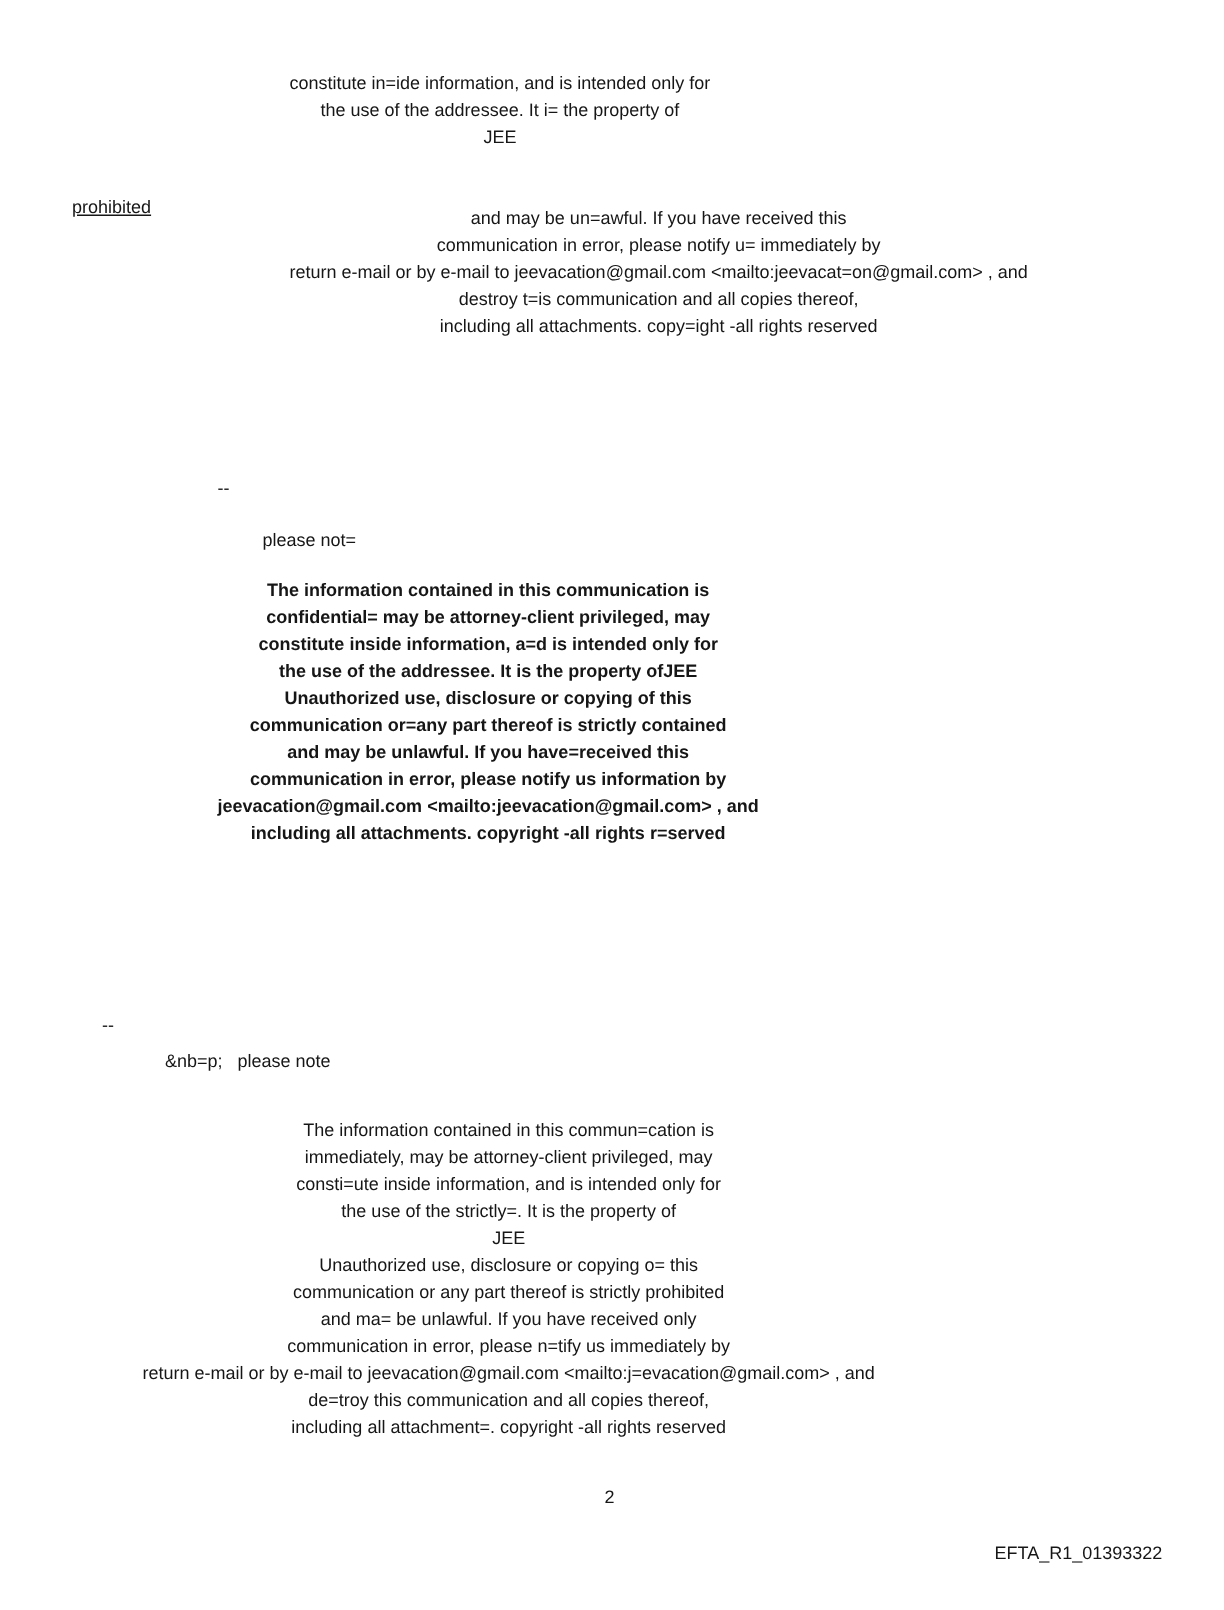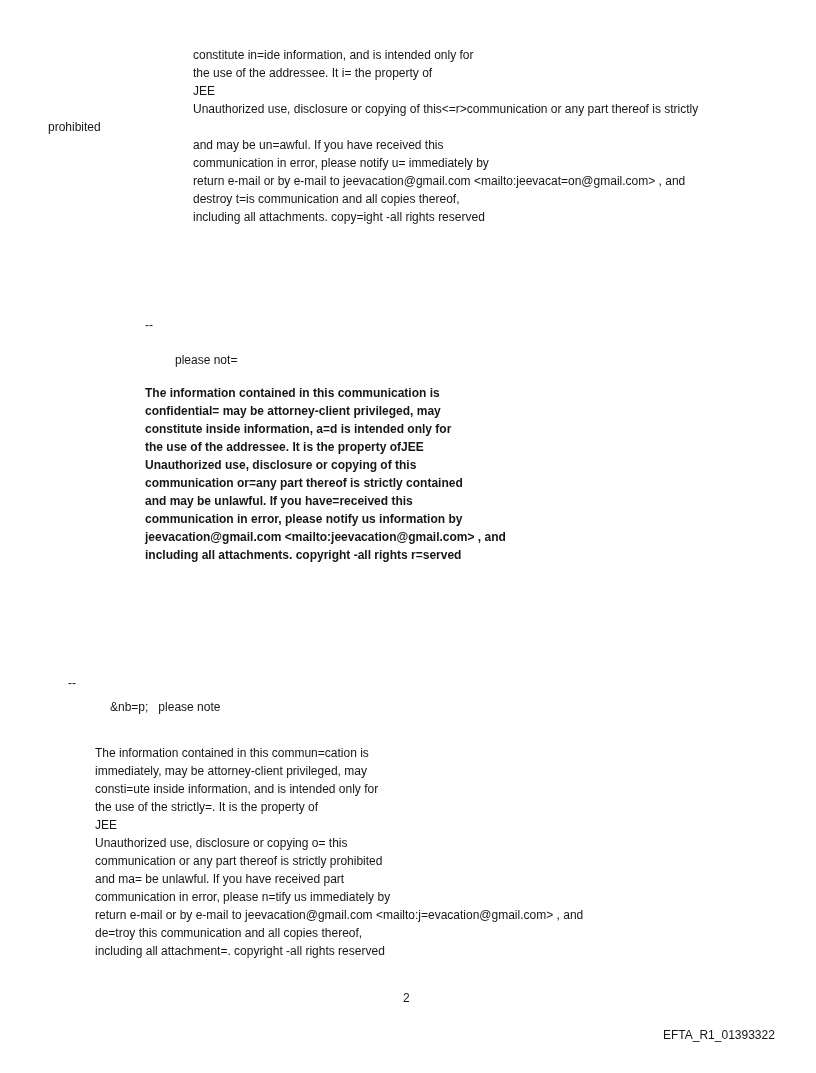--- a/index.html
+++ b/index.html
@@ -10,33 +10,33 @@
     font-family: "Liberation Sans", sans-serif;
     color: #161616;
     position: relative;
     overflow: hidden;
   }
   .abs { position: absolute; }
   .para .line, .single {
     font-size: 12px;
     line-height: 18px;
     white-space: pre;
+    text-align: center;
   }
 </style>
 </head>
 <body>
 
 <div class="abs para" style="left:193px; top:46px;">
     <div class="line">constitute in=ide information, and is intended only for</div>
     <div class="line">the use of the addressee. It i= the property of</div>
     <div class="line">JEE</div>
-    <div class="line">Unauthorized use, disclosure or copying of this&lt;=r&gt;communication or any part thereof is strictly</div>
   </div>
 
-<div class="abs single" style="left:48px; top:118px;">prohibited</div>
+<div class="abs single" style="left:48px; top:129px;text-decoration:underline;">prohibited</div>
 
 <div class="abs para" style="left:193px; top:136px;">
     <div class="line">and may be un=awful. If you have received this</div>
     <div class="line">communication in error, please notify u= immediately by</div>
     <div class="line">return e-mail or by e-mail to jeevacation@gmail.com &lt;mailto:jeevacat=on@gmail.com&gt; , and</div>
     <div class="line">destroy t=is communication and all copies thereof,</div>
     <div class="line">including all attachments. copy=ight -all rights reserved</div>
   </div>
 
 <div class="abs single" style="left:145px; top:316px;">--</div>
@@ -61,21 +61,21 @@
 <div class="abs single" style="left:110px; top:698px;">&amp;nb=p;   please note</div>
 
 <div class="abs para" style="left:95px; top:744px;">
     <div class="line">The information contained in this commun=cation is</div>
     <div class="line">immediately, may be attorney-client privileged, may</div>
     <div class="line">consti=ute inside information, and is intended only for</div>
     <div class="line">the use of the strictly=. It is the property of</div>
     <div class="line">JEE</div>
     <div class="line">Unauthorized use, disclosure or copying o= this</div>
     <div class="line">communication or any part thereof is strictly prohibited</div>
-    <div class="line">and ma= be unlawful. If you have received part</div>
+    <div class="line">and ma= be unlawful. If you have received only</div>
     <div class="line">communication in error, please n=tify us immediately by</div>
     <div class="line">return e-mail or by e-mail to jeevacation@gmail.com &lt;mailto:j=evacation@gmail.com&gt; , and</div>
     <div class="line">de=troy this communication and all copies thereof,</div>
     <div class="line">including all attachment=. copyright -all rights reserved</div>
   </div>
 
 <div class="abs single" style="left:403px; top:989px;">2</div>
 
 <div class="abs single" style="left:663px; top:1026px;">EFTA_R1_01393322</div>
 

